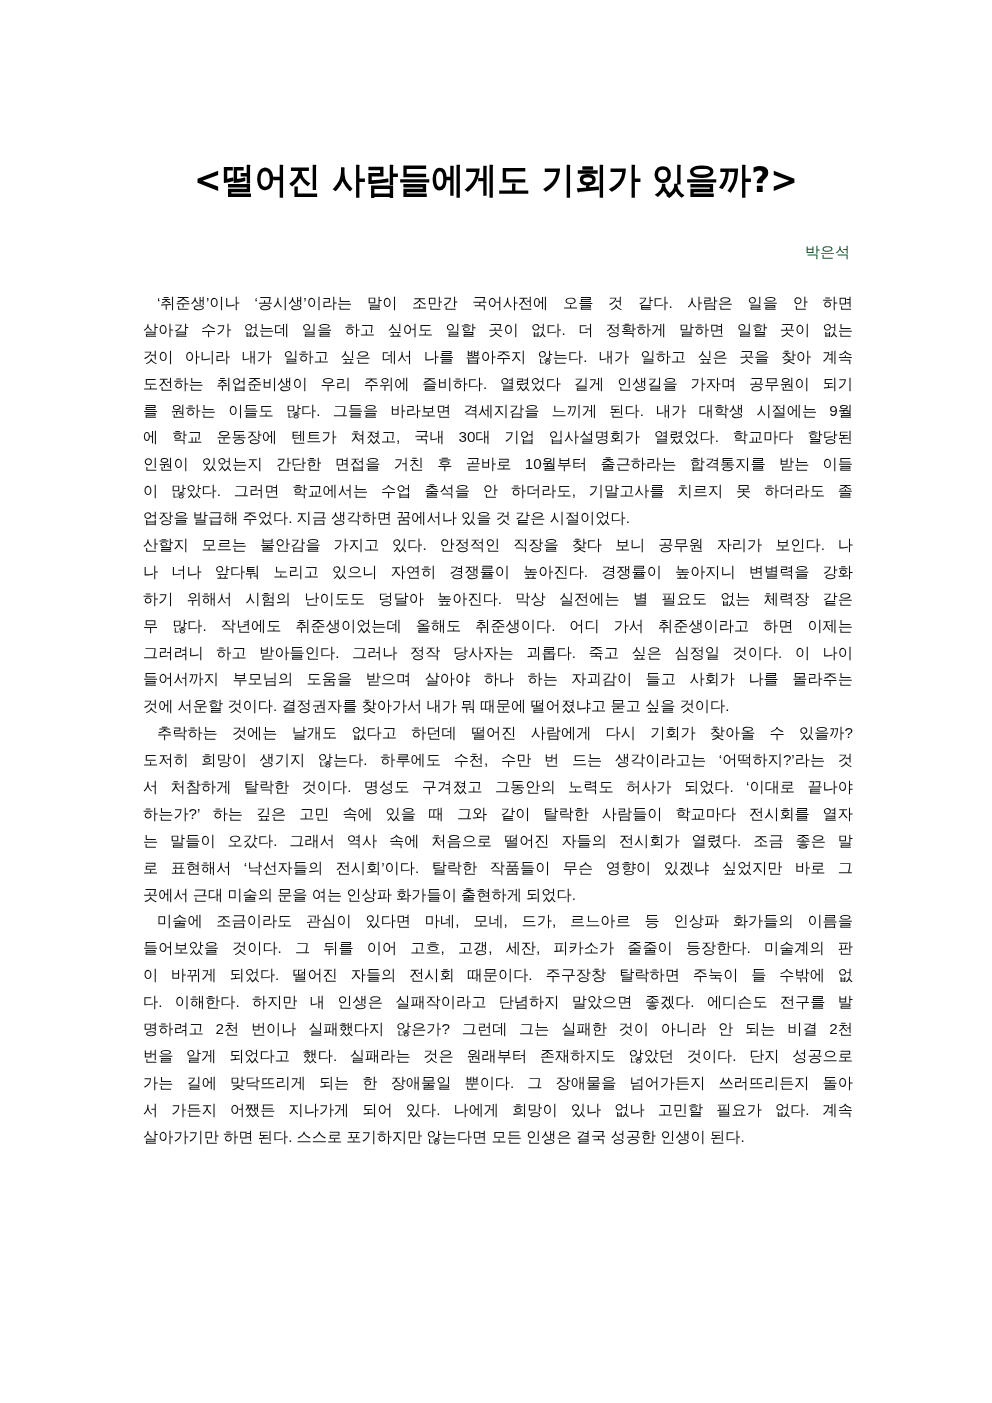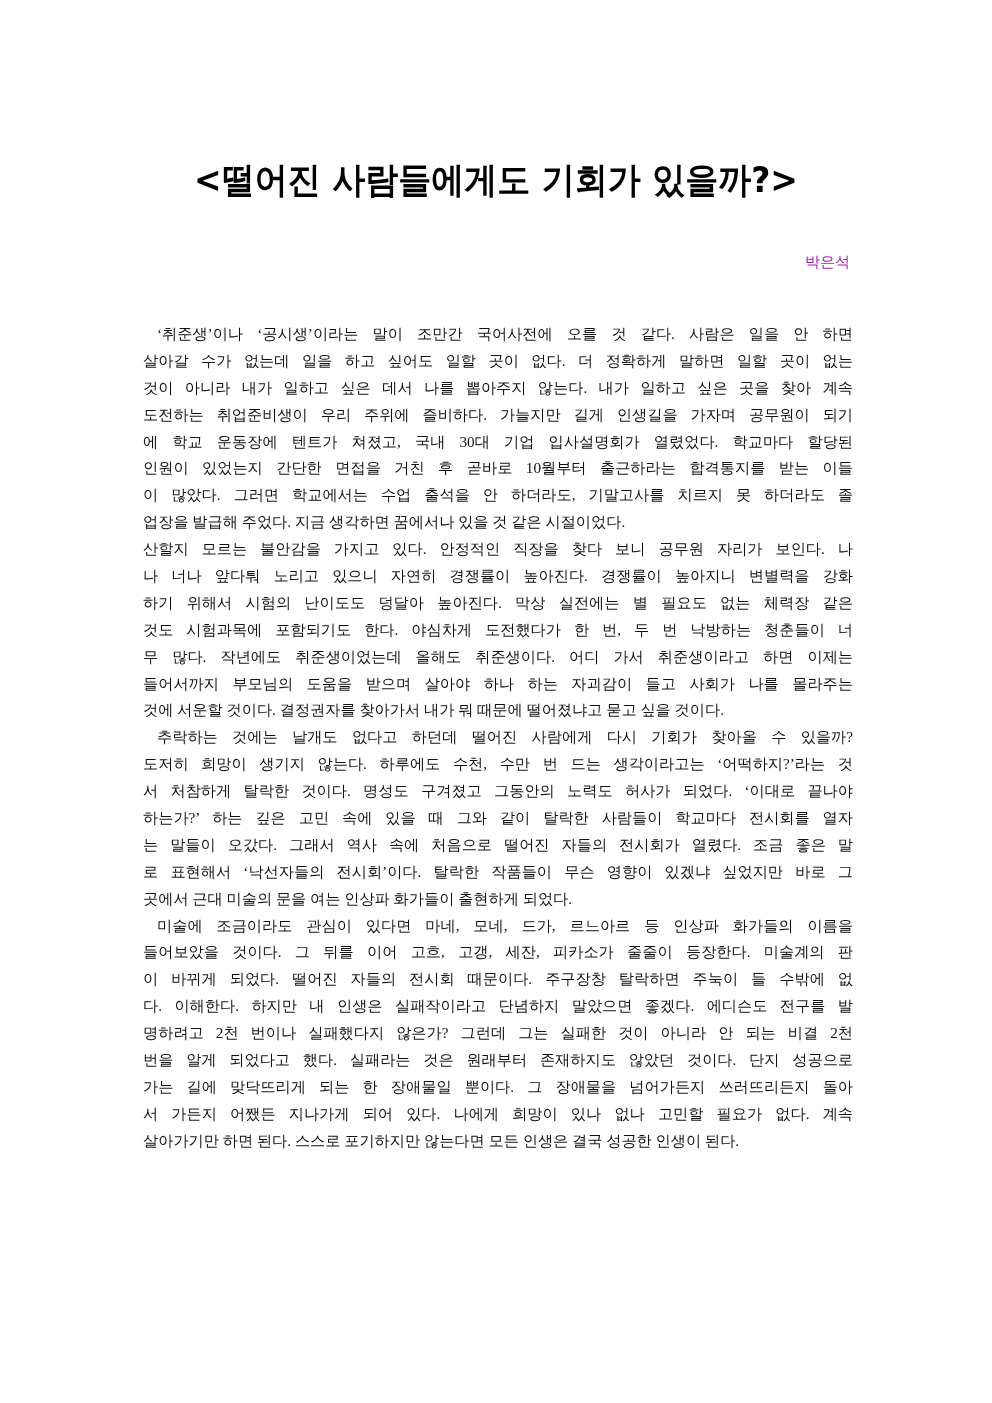--- a/index.html
+++ b/index.html
@@ -4,57 +4,57 @@
 <style>
   html, body { margin: 0; padding: 0; background: #ffffff; }
   body { width: 992px; height: 1403px; position: relative; overflow: hidden; }
   .page { position: absolute; left: 0; top: 0; width: 992px; height: 1099px; background: #fff; }
   .title {
     position: absolute; left: 0; top: 158px; width: 992px; text-align: center;
     font-family: "DejaVu Sans", sans-serif; font-weight: bold; font-size: 33px;
     color: #000; letter-spacing: 0px; transform: scaleY(1.08);
   }
   .author {
-    position: absolute; right: 142px; top: 253px;
-    font-family: "DejaVu Sans", sans-serif; font-size: 15px; color: #a21caf;
+    position: absolute; right: 142px; top: 243px;
+    font-family: "DejaVu Sans", sans-serif; font-size: 15px; color: #14532d;
   }
   .body {
     position: absolute; left: 143px; top: 290px; width: 710px;
-    font-family: Liberation Serif, serif; font-size: 15.2px; color: #111;
+    font-family: Liberation Sans, sans-serif; font-size: 15.2px; color: #111;
     line-height: 26.9px;
-    margin-top: 31px;
   }
   .line { display: block; white-space: nowrap; text-align: justify; text-align-last: justify; height: 26.9px; overflow: visible; }
   .line.last { text-align-last: left; }
   .line.indent { padding-left: 14px; }
 </style>
 </head>
 <body>
 
 <div class="page">
   <div class="title">&lt;떨어진 사람들에게도 기회가 있을까?&gt;</div>
   <div class="author">박은석</div>
 
   <div class="body">
     <div>
       <span class="line indent">‘취준생’이나 ‘공시생’이라는 말이 조만간 국어사전에 오를 것 같다. 사람은 일을 안 하면</span>
       <span class="line">살아갈 수가 없는데 일을 하고 싶어도 일할 곳이 없다. 더 정확하게 말하면 일할 곳이 없는</span>
       <span class="line">것이 아니라 내가 일하고 싶은 데서 나를 뽑아주지 않는다. 내가 일하고 싶은 곳을 찾아 계속</span>
-      <span class="line">도전하는 취업준비생이 우리 주위에 즐비하다. 가늘지만 길게 인생길을 가자며 공무원이 되기</span>
+      <span class="line">도전하는 취업준비생이 우리 주위에 즐비하다. 열렸었다 길게 인생길을 가자며 공무원이 되기</span>
+      <span class="line">를 원하는 이들도 많다. 그들을 바라보면 격세지감을 느끼게 된다. 내가 대학생 시절에는 9월</span>
       <span class="line">에 학교 운동장에 텐트가 쳐졌고, 국내 30대 기업 입사설명회가 열렸었다. 학교마다 할당된</span>
       <span class="line">인원이 있었는지 간단한 면접을 거친 후 곧바로 10월부터 출근하라는 합격통지를 받는 이들</span>
       <span class="line">이 많았다. 그러면 학교에서는 수업 출석을 안 하더라도, 기말고사를 치르지 못 하더라도 졸</span>
       <span class="line last">업장을 발급해 주었다. 지금 생각하면 꿈에서나 있을 것 같은 시절이었다.</span>
     </div>
     <div>
       <span class="line">산할지 모르는 불안감을 가지고 있다. 안정적인 직장을 찾다 보니 공무원 자리가 보인다. 나</span>
       <span class="line">나 너나 앞다퉈 노리고 있으니 자연히 경쟁률이 높아진다. 경쟁률이 높아지니 변별력을 강화</span>
       <span class="line">하기 위해서 시험의 난이도도 덩달아 높아진다. 막상 실전에는 별 필요도 없는 체력장 같은</span>
-      <span class="line">것도 시험과목에 포함되기도 한다. 야심차게 도전했다가 한 번, 두 번 낙방하는 청춘들이 너</span>
       <span class="line">무 많다. 작년에도 취준생이었는데 올해도 취준생이다. 어디 가서 취준생이라고 하면 이제는</span>
+      <span class="line">그러려니 하고 받아들인다. 그러나 정작 당사자는 괴롭다. 죽고 싶은 심정일 것이다. 이 나이</span>
       <span class="line">들어서까지 부모님의 도움을 받으며 살아야 하나 하는 자괴감이 들고 사회가 나를 몰라주는</span>
       <span class="line last">것에 서운할 것이다. 결정권자를 찾아가서 내가 뭐 때문에 떨어졌냐고 묻고 싶을 것이다.</span>
     </div>
     <div>
       <span class="line indent">추락하는 것에는 날개도 없다고 하던데 떨어진 사람에게 다시 기회가 찾아올 수 있을까?</span>
       <span class="line">도저히 희망이 생기지 않는다. 하루에도 수천, 수만 번 드는 생각이라고는 ‘어떡하지?’라는 것</span>
       <span class="line">서 처참하게 탈락한 것이다. 명성도 구겨졌고 그동안의 노력도 허사가 되었다. ‘이대로 끝나야</span>
       <span class="line">하는가?’ 하는 깊은 고민 속에 있을 때 그와 같이 탈락한 사람들이 학교마다 전시회를 열자</span>
       <span class="line">는 말들이 오갔다. 그래서 역사 속에 처음으로 떨어진 자들의 전시회가 열렸다. 조금 좋은 말</span>
       <span class="line">로 표현해서 ‘낙선자들의 전시회’이다. 탈락한 작품들이 무슨 영향이 있겠냐 싶었지만 바로 그</span>

